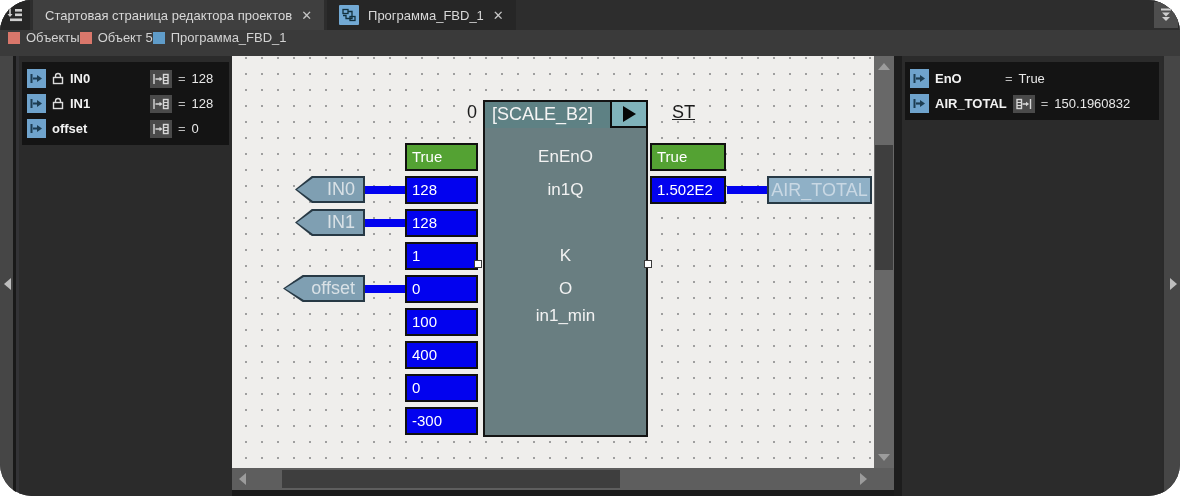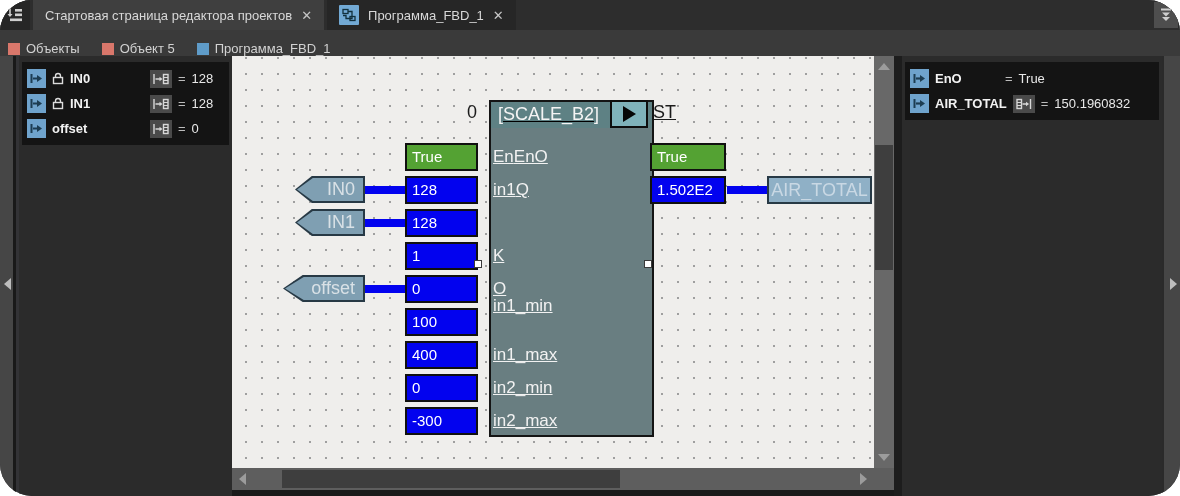--- a/index.html
+++ b/index.html
@@ -11,21 +11,21 @@
   .tabbar-iconbox { width:30px; background:#262626; display:flex; align-items:center; justify-content:center; margin-right:3px; }
   .tab { display:flex; align-items:center; gap:9px; padding:0 12px; font-size:13px; color:#d8d8d8; cursor:default; }
   .tab.active { background:#3f3f3f; }
   .tab.inactive { background:#262626; margin-left:3px; }
   .tab-close { color:#c6c6c6; font-size:13px; }
   .tab-fbd-icon { width:20px; height:20px; background:#72a9d4; display:flex; align-items:center; justify-content:center; border-radius:1px; }
   .tabbar-spacer { flex:1; }
   .tab-list-btn { width:24px; height:26px; margin:2px 2px 0 0; background:#4e4e4e; display:flex; align-items:center; justify-content:center; }
 
   
-  .breadcrumb { position:absolute; left:0; top:30px; width:1180px; height:26px; background:#3a3a3a; display:flex; align-items:flex-end; gap:22px; padding-left:8px; }
+  .breadcrumb { position:absolute; left:0; top:30px; width:1180px; height:26px; background:#3a3a3a; display:flex; align-items:flex-start; padding-left:8px; }
   .crumb { display:flex; align-items:center; gap:6px; font-size:13px; color:#d2d2d2; }
   .crumb-sq { width:12px; height:12px; display:inline-block; }
 
   
   .collapse-strip { position:absolute; top:56px; height:440px; background:#464646; }
   .collapse-strip.left { left:0; width:16px; border-right:3px solid #191919; }
   .collapse-strip.right { left:1162px; width:18px; border-left:2px solid #2a2a2a; }
   .tri-left { position:absolute; top:222px; left:4px; width:0; height:0; border-top:6px solid transparent; border-bottom:6px solid transparent; border-right:7px solid #bdbdbd; }
   .tri-right { position:absolute; top:222px; left:6px; width:0; height:0; border-top:6px solid transparent; border-bottom:6px solid transparent; border-left:7px solid #bdbdbd; }
 
@@ -40,27 +40,27 @@
   .rp .var-namearea { width:auto; min-width:64px; }
   .var-name { font-size:13px; font-weight:bold; color:#f2f2f2; }
   .map-badge { width:22px; height:18px; background:#4a4a4a; display:flex; align-items:center; justify-content:center; flex:0 0 auto; }
   .var-eq { font-size:13px; color:#bdbdbd; }
   .var-val { font-size:13px; color:#e8e8e8; }
 
   
   .canvas { position:absolute; left:232px; top:56px; width:642px; height:412px; background:#efeeec;
             background-image:radial-gradient(circle, #9f9f9f 1.1px, transparent 1.3px);
             background-size:16px 16px; background-position:6px 10px; overflow:hidden; }
-  .fbd-block { position:absolute; left:257px; top:44px; width:165px; height:337px; background:#697e81; border:2px solid #141414;text-decoration:underline; }
+  .fbd-block { position:absolute; left:251px; top:44px; width:165px; height:337px; background:#697e81; border:2px solid #141414; }
   .fbd-header { height:26px; background:#5e8184; color:#f4f4f4; font-size:18px; line-height:25px; padding-left:7px; }
   .play-btn { position:absolute; left:378px; top:44px; width:38px; height:28px; background:#7fb2ba; border:2px solid #0d0d0d; display:flex; align-items:center; justify-content:center; }
   .play-glyph { width:0; height:0; border-top:8px solid transparent; border-bottom:8px solid transparent; border-left:13px solid #060606; }
   .exec-order { position:absolute; left:213px; top:46px; width:32px; text-align:right; font-size:18px; color:#1b1b1b; }
-  .lang-label { position:absolute; left:421px; top:46px; font-size:18px; color:#1b1b1b;text-decoration:underline; }
-  .pin-row { position:absolute; left:253px; width:161px; height:28px; display:flex; justify-content:flex-start; padding:0 8px; font-size:17px; line-height:28px; color:#f2f2f2;text-decoration:underline; }
+  .lang-label { position:absolute; left:440px; top:46px; font-size:18px; color:#1b1b1b;text-decoration:underline; }
+  .pin-row { position:absolute; left:253px; width:161px; height:28px; display:flex; justify-content:center; padding:0 8px; font-size:17px; line-height:28px; color:#f2f2f2; }
   .vbox { position:absolute; width:73px; height:28px; background:#0202ef; border:2px solid #101010; color:#fff; font-size:15px; line-height:24px; padding-left:5px; }
   .vbox.bool { background:#54a233; }
   .vbox.out { left:418px; width:76px; }
   .wire { position:absolute; height:8px; background:#0202ef; }
   .tag-arrow { position:absolute; background:#273945; }
   .tag-arrow, .tag-arrow .tag-inner { clip-path:polygon(0 50%, 24% 0, 100% 0, 100% 100%, 24% 100%); }
   .tag-inner { position:absolute; left:2px; top:2px; right:2px; bottom:2px; background:#7f9fb2; color:#d9e1e6; font-size:18px; line-height:23px; text-align:right; padding-right:8px; }
   .tag-out { position:absolute; left:535px; top:120px; width:105px; height:28px; background:#8fb0c6; border:2px solid #273945; color:#c9d8e4; font-size:18px; line-height:24px; text-align:center; }
   .handle { position:absolute; width:8px; height:8px; background:#ffffff; border:1px solid #3a3a3a; }
 
@@ -245,34 +245,22 @@
         <span>Q</span>
       </div>
     <div class="pin-row" style="top:186px">
         <span>K</span>
         <span></span>
       </div>
     <div class="pin-row" style="top:219px">
         <span>O</span>
         <span></span>
       </div>
-    <div class="pin-row" style="top:236px">
+    <div class="pin-row" style="top:246px">
         <span>in1_min</span>
-        <span></span>
-      </div>
-    <div class="pin-row" style="top:285px">
-        <span>in1_max</span>
-        <span></span>
-      </div>
-    <div class="pin-row" style="top:318px">
-        <span>in2_min</span>
-        <span></span>
-      </div>
-    <div class="pin-row" style="top:351px">
-        <span>in2_max</span>
         <span></span>
       </div>
 
     <div class="vbox bool" style="left:173px; top:87px">True</div>
     <div class="vbox" style="left:173px; top:120px">128</div>
     <div class="vbox" style="left:173px; top:153px">128</div>
     <div class="vbox" style="left:173px; top:186px">1</div>
     <div class="vbox" style="left:173px; top:219px">0</div>
     <div class="vbox" style="left:173px; top:252px">100</div>
     <div class="vbox" style="left:173px; top:285px">400</div>

